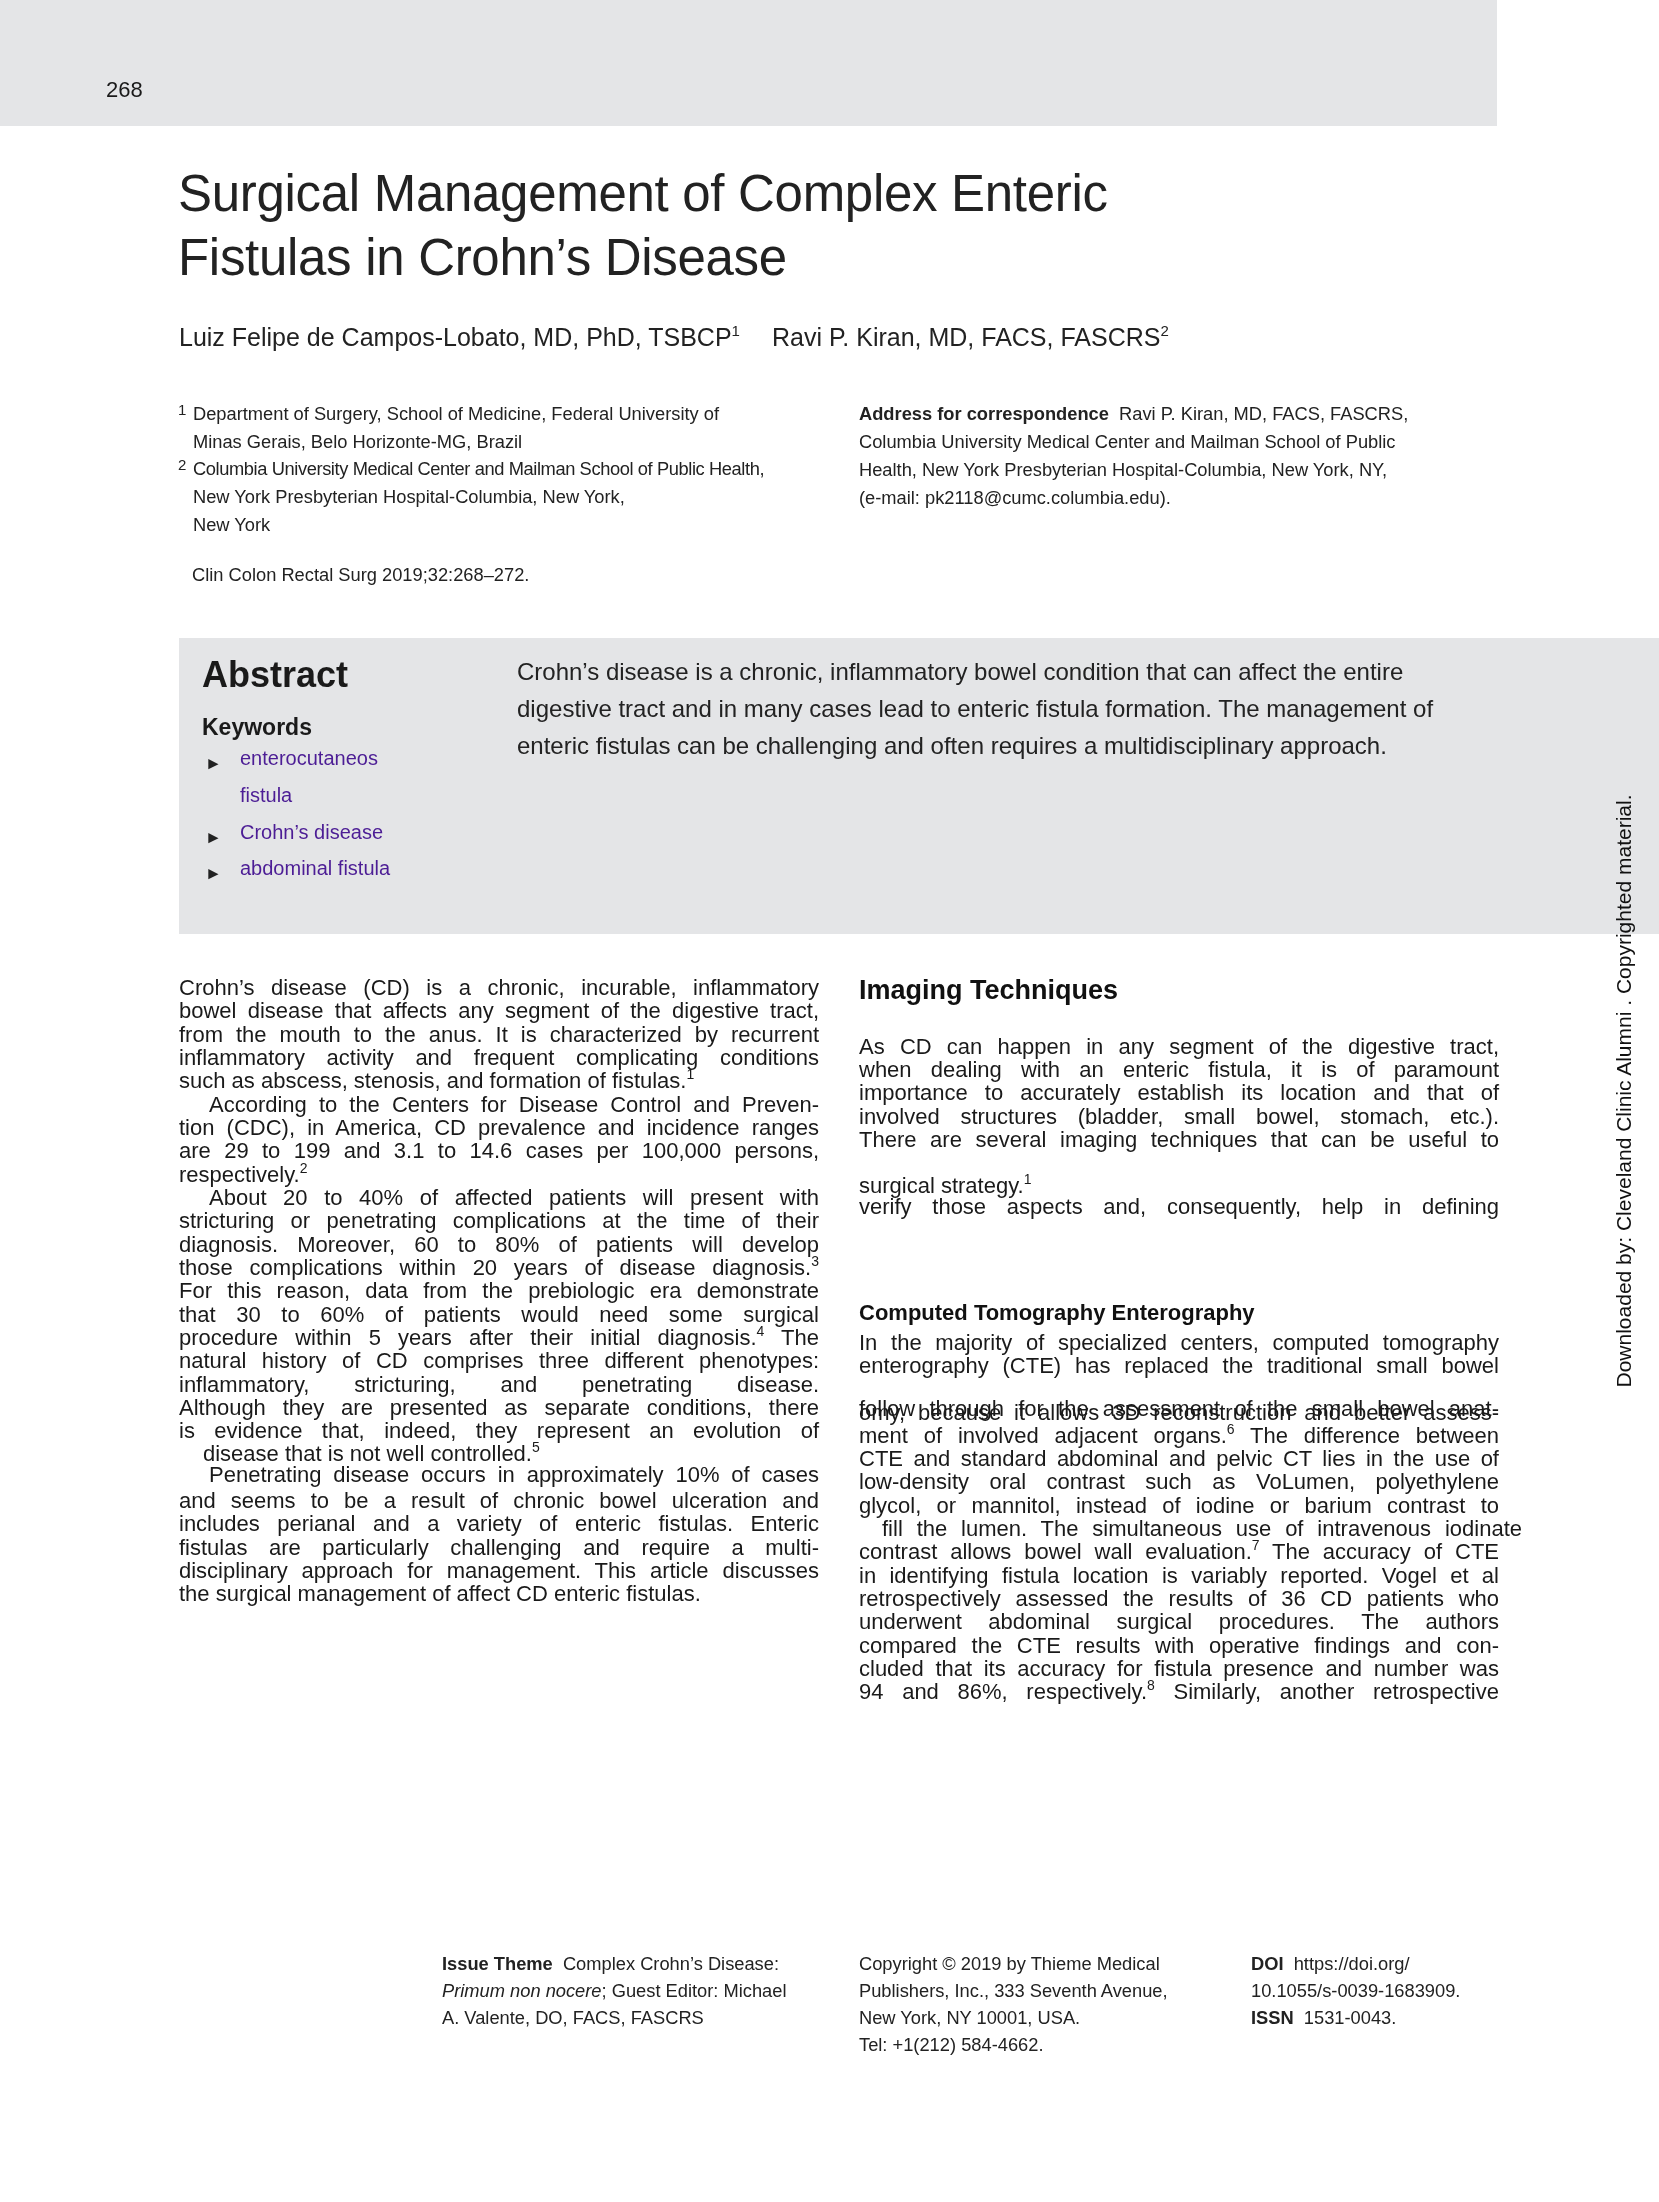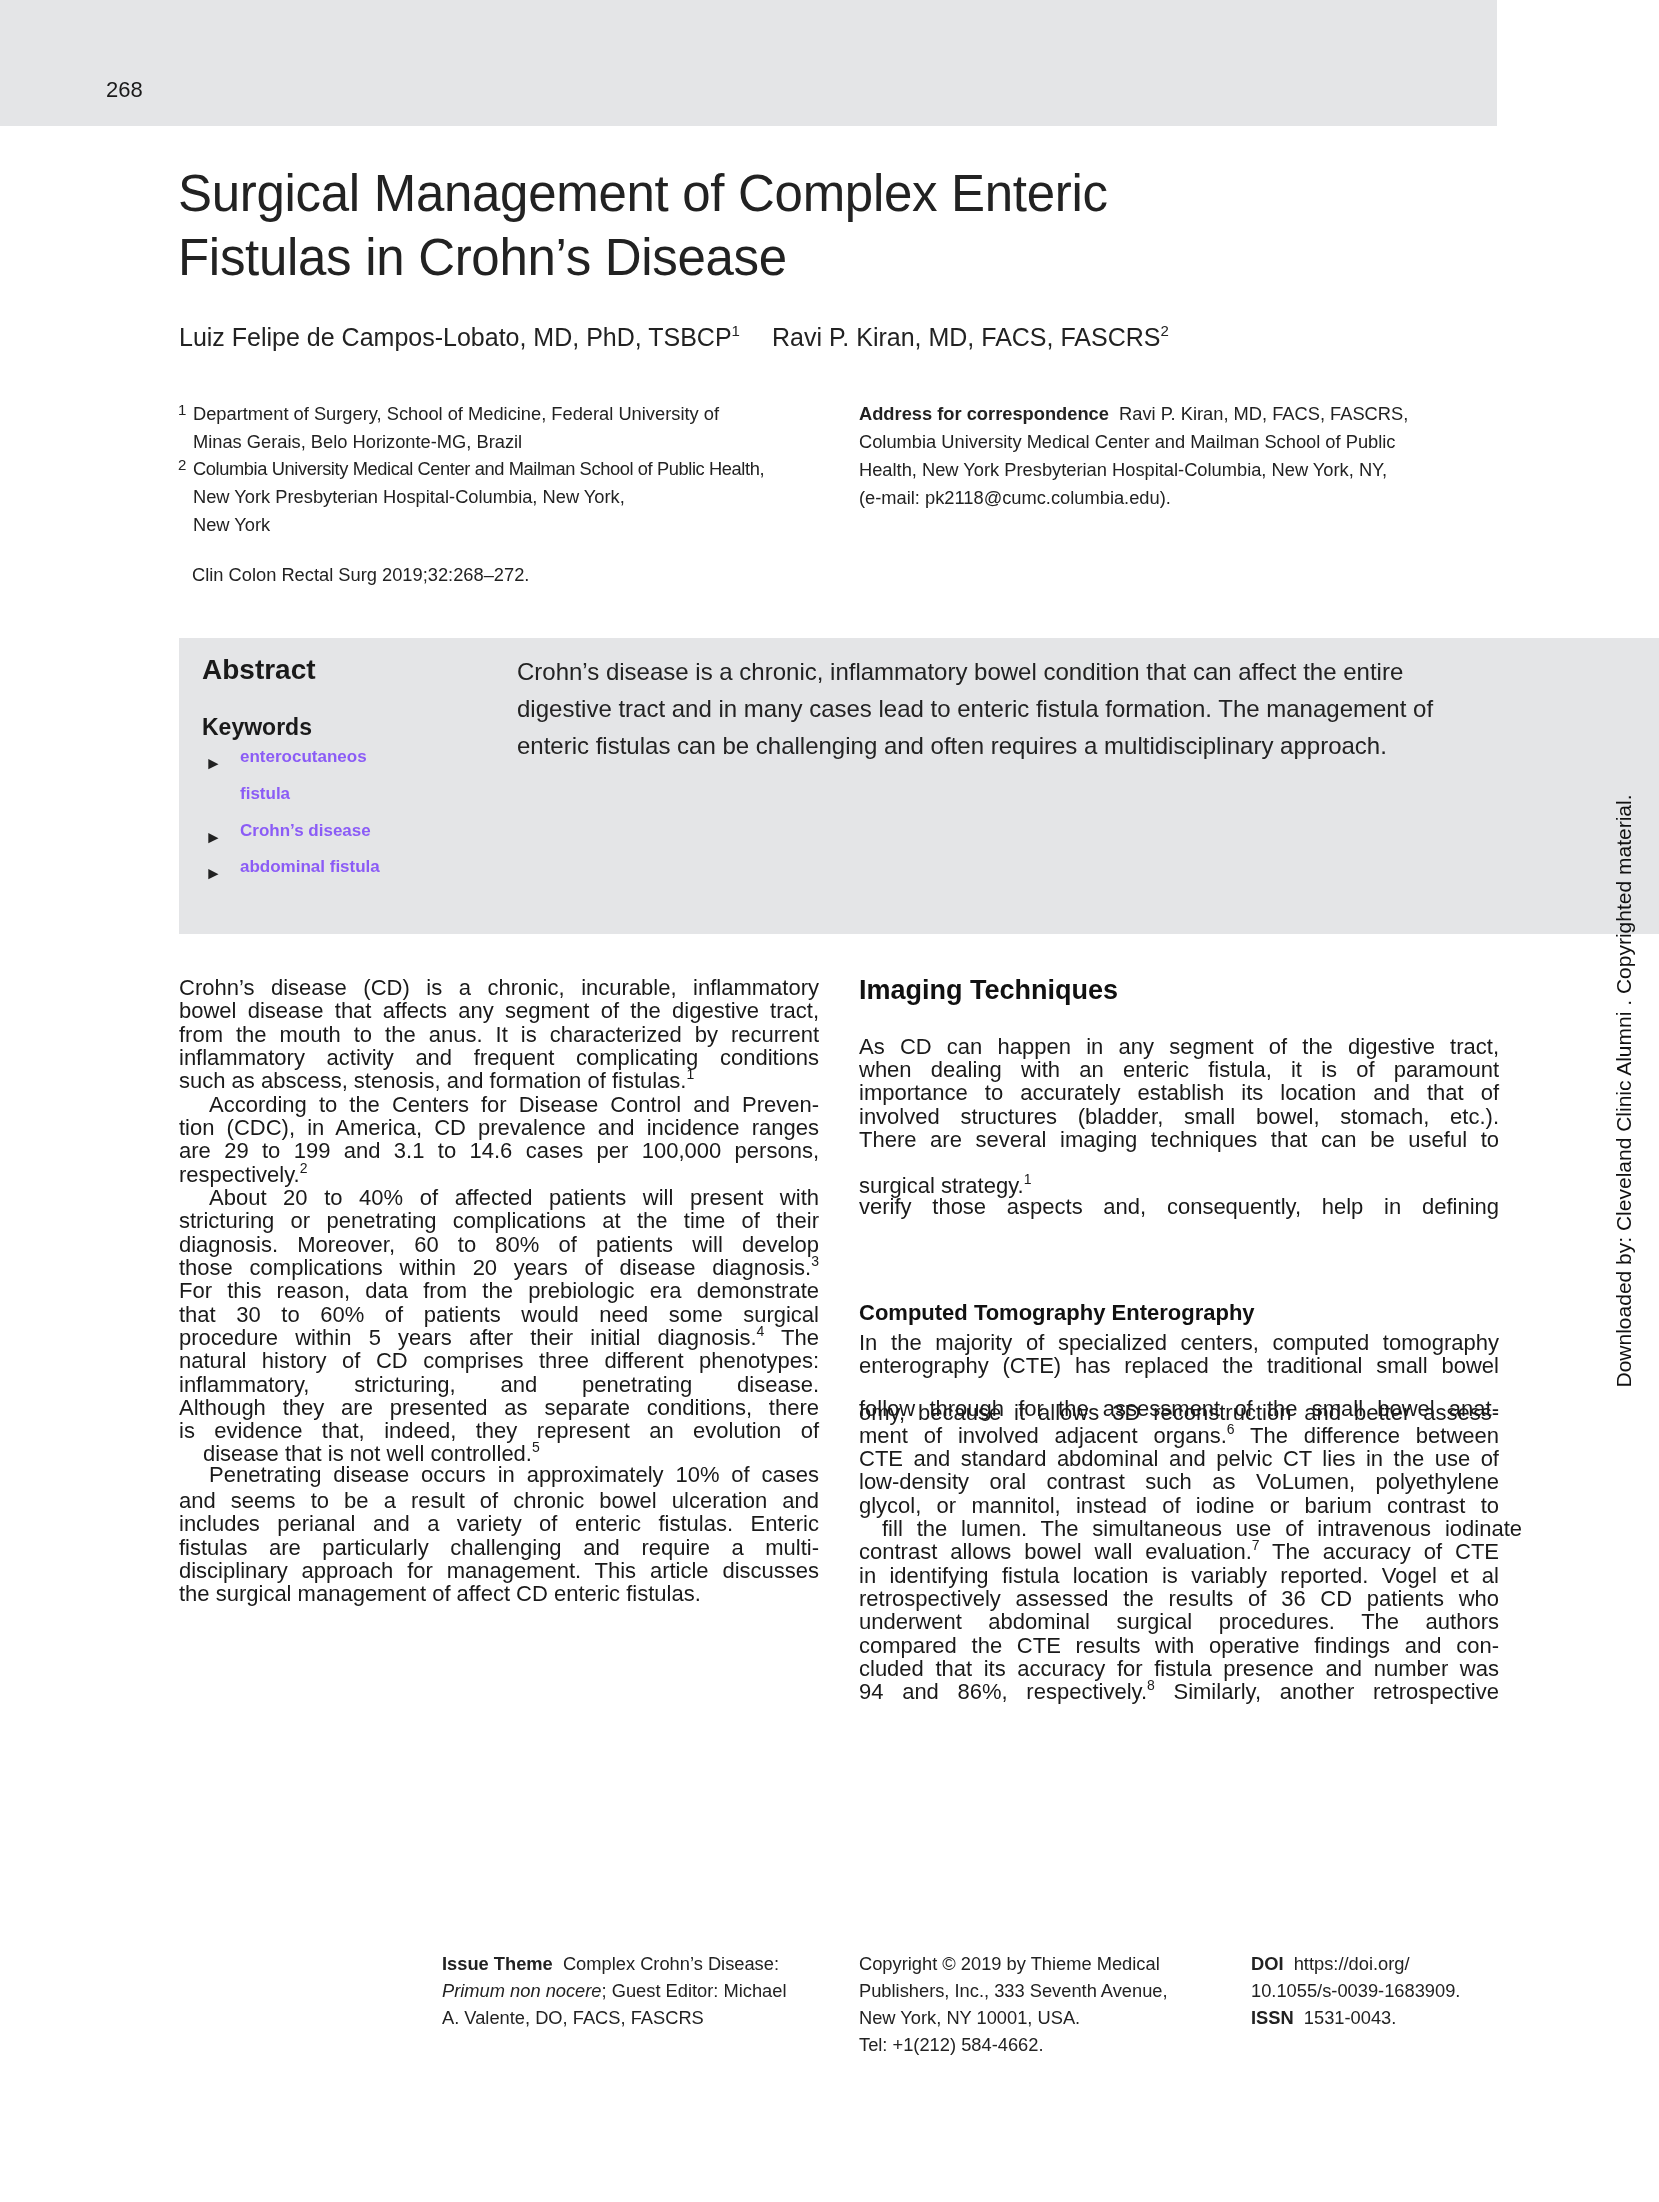--- a/index.html
+++ b/index.html
@@ -14,23 +14,23 @@
   .title-line { left: 178px; font-size: 51px; letter-spacing: -0.3px; font-weight: 400; color: #222; }
   .authors { left: 179px; top: 322px; font-size: 25px; color: #222; }
   .authors sup { font-size: 15px; vertical-align: 10px; }
   .author-sep { display: inline-block; width: 32px; }
   .aff { font-size: 18.3px; color: #222; line-height: 28px; }
   .aff-num { position: absolute; font-size: 15px; }
   .corr-label { font-weight: 700; }
   .citation { left: 192px; top: 564px; font-size: 18.3px; color: #222; }
 
   .abstract-box { position: absolute; left: 179px; top: 638px; width: 1480px; height: 296px; background: #e4e5e7; }
-  .abs-heading { left: 202px; top: 654px; font-size: 28px; font-weight: 700; color: #1a1a1a; }
+  .abs-heading { left: 202px; top: 654px; font-size: 36px; font-weight: 700; color: #1a1a1a; }
   .kw-heading { left: 202px; top: 714px; font-size: 23px; font-weight: 700; color: #1a1a1a; }
-  .kw-item { font-size: 17px; color: #8b5cf6; font-weight: bold; }
+  .kw-item { font-size: 20px; color: #4c1d95; }
   .kw-arrow { font-size: 17px; color: #222; }
   .abs-body { left: 517px; font-size: 24px; color: #222; }
 
   .watermark {
     position: absolute; left: 1624px; top: 1091px;
     transform: translate(-50%, -50%) rotate(-90deg);
     font-size: 21px; color: #111; white-space: nowrap;
     font-family: "Liberation Sans", sans-serif;
   }
 

